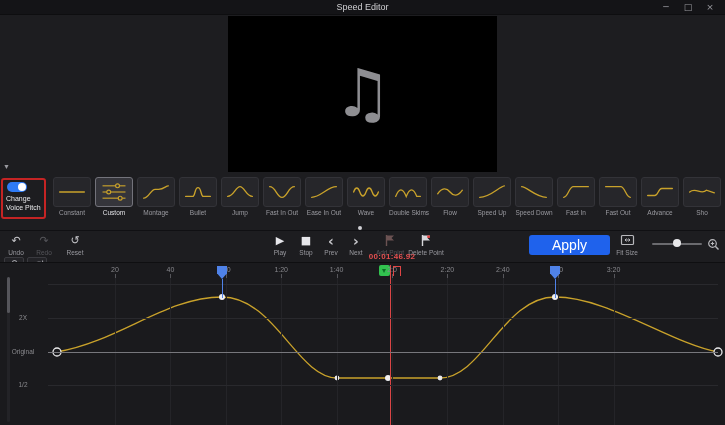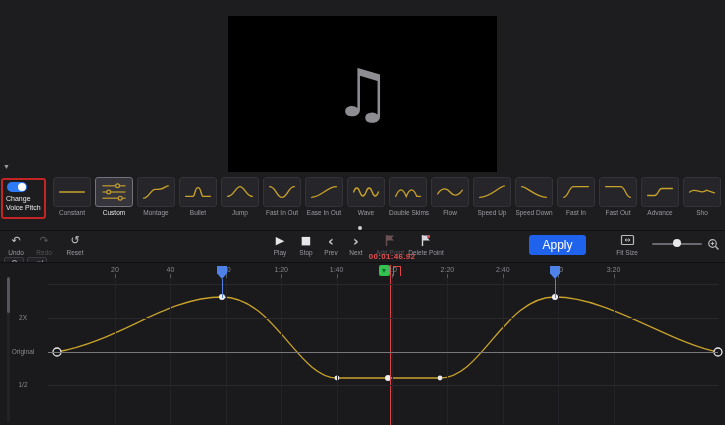--- a/index.html
+++ b/index.html
@@ -34,22 +34,22 @@
   .tile.selected .pbox{background:#35353b;border-color:#73737b;}
   .plabel{margin-top:2px;font-size:6.5px;color:#9a9aa0;text-align:center;white-space:nowrap;}
   .tile.selected .plabel{color:#e2e2e6;}
   #page-dot{position:absolute;left:358px;top:226px;width:4px;height:4px;border-radius:50%;background:#d0d0d4;}
   
   #toolbar{position:absolute;left:0;top:230px;width:725px;height:30px;border-top:1px solid #101013;}
   .tool{position:absolute;top:3px;text-align:center;color:#9a9aa0;cursor:pointer;}
   .tool .ic{height:14px;line-height:14px;font-size:11px;color:#c6c6ca;font-family:"DejaVu Sans",sans-serif;}
   .tool .lb{font-size:6.5px;margin-top:1px;}
   .tool.dim .ic,.tool.dim .lb{color:#55555a;}
-  #apply-btn{position:absolute;left:529px;top:4px;width:57px;height:20px;background:#1f62ec;border-radius:3px;
-             color:#fff;font-size:12px;text-align:center;line-height:20px;cursor:pointer;}
+  #apply-btn{position:absolute;left:529px;top:4px;width:81px;height:20px;background:#1f62ec;border-radius:3px;
+             color:#fff;font-size:14px;text-align:center;line-height:20px;cursor:pointer;}
   #zoom-track{position:absolute;left:652px;top:12px;width:50px;height:2px;background:#6a6a6e;border-radius:1px;}
   #zoom-thumb{position:absolute;left:673px;top:8px;width:8px;height:8px;background:#e8e8ea;border-radius:50%;}
   #zoom-in{position:absolute;left:707px;top:6px;width:14px;height:14px;}
   
   .mini-btn{position:absolute;width:20px;height:14px;border:1px solid #3a3a3f;border-radius:2px;
             display:flex;align-items:center;justify-content:center;cursor:pointer;background:#232327;}
   
   #timeline{position:absolute;left:0;top:262px;width:725px;height:163px;background:#1a1a1d;
             border-top:1px solid #0f0f11;}
   .ticklabel{position:absolute;top:3px;width:30px;text-align:center;font-size:7px;color:#87878c;}
@@ -70,20 +70,28 @@
   #playhead-handle:after{content:"";position:absolute;left:3px;top:4px;border-left:2.5px solid transparent;
              border-right:2.5px solid transparent;border-top:4px solid #0f6e28;}
   #red-bracket{position:absolute;top:3px;width:8px;height:10px;border:1.5px solid #e04545;border-bottom:none;}
   #timestamp{position:absolute;top:252px;transform:translateX(-50%);font-size:8px;color:#e65050;letter-spacing:0.3px;}
 </style>
 </head>
 <body>
 
 <div id="app">
 
+  <div id="titlebar">
+    <div id="title">Speed Editor</div>
+    <div id="wincontrols">
+      <div class="winbtn">─</div>
+      <div class="winbtn">□</div>
+      <div class="winbtn">×</div>
+    </div>
+  </div>
 
   <div id="preview">
     <span id="music-note">♫</span>
   </div>
 
   <div id="collapse">▼</div>
 
   <div id="voice-box">
     <div id="toggle">
       <div id="toggle-knob"></div>

